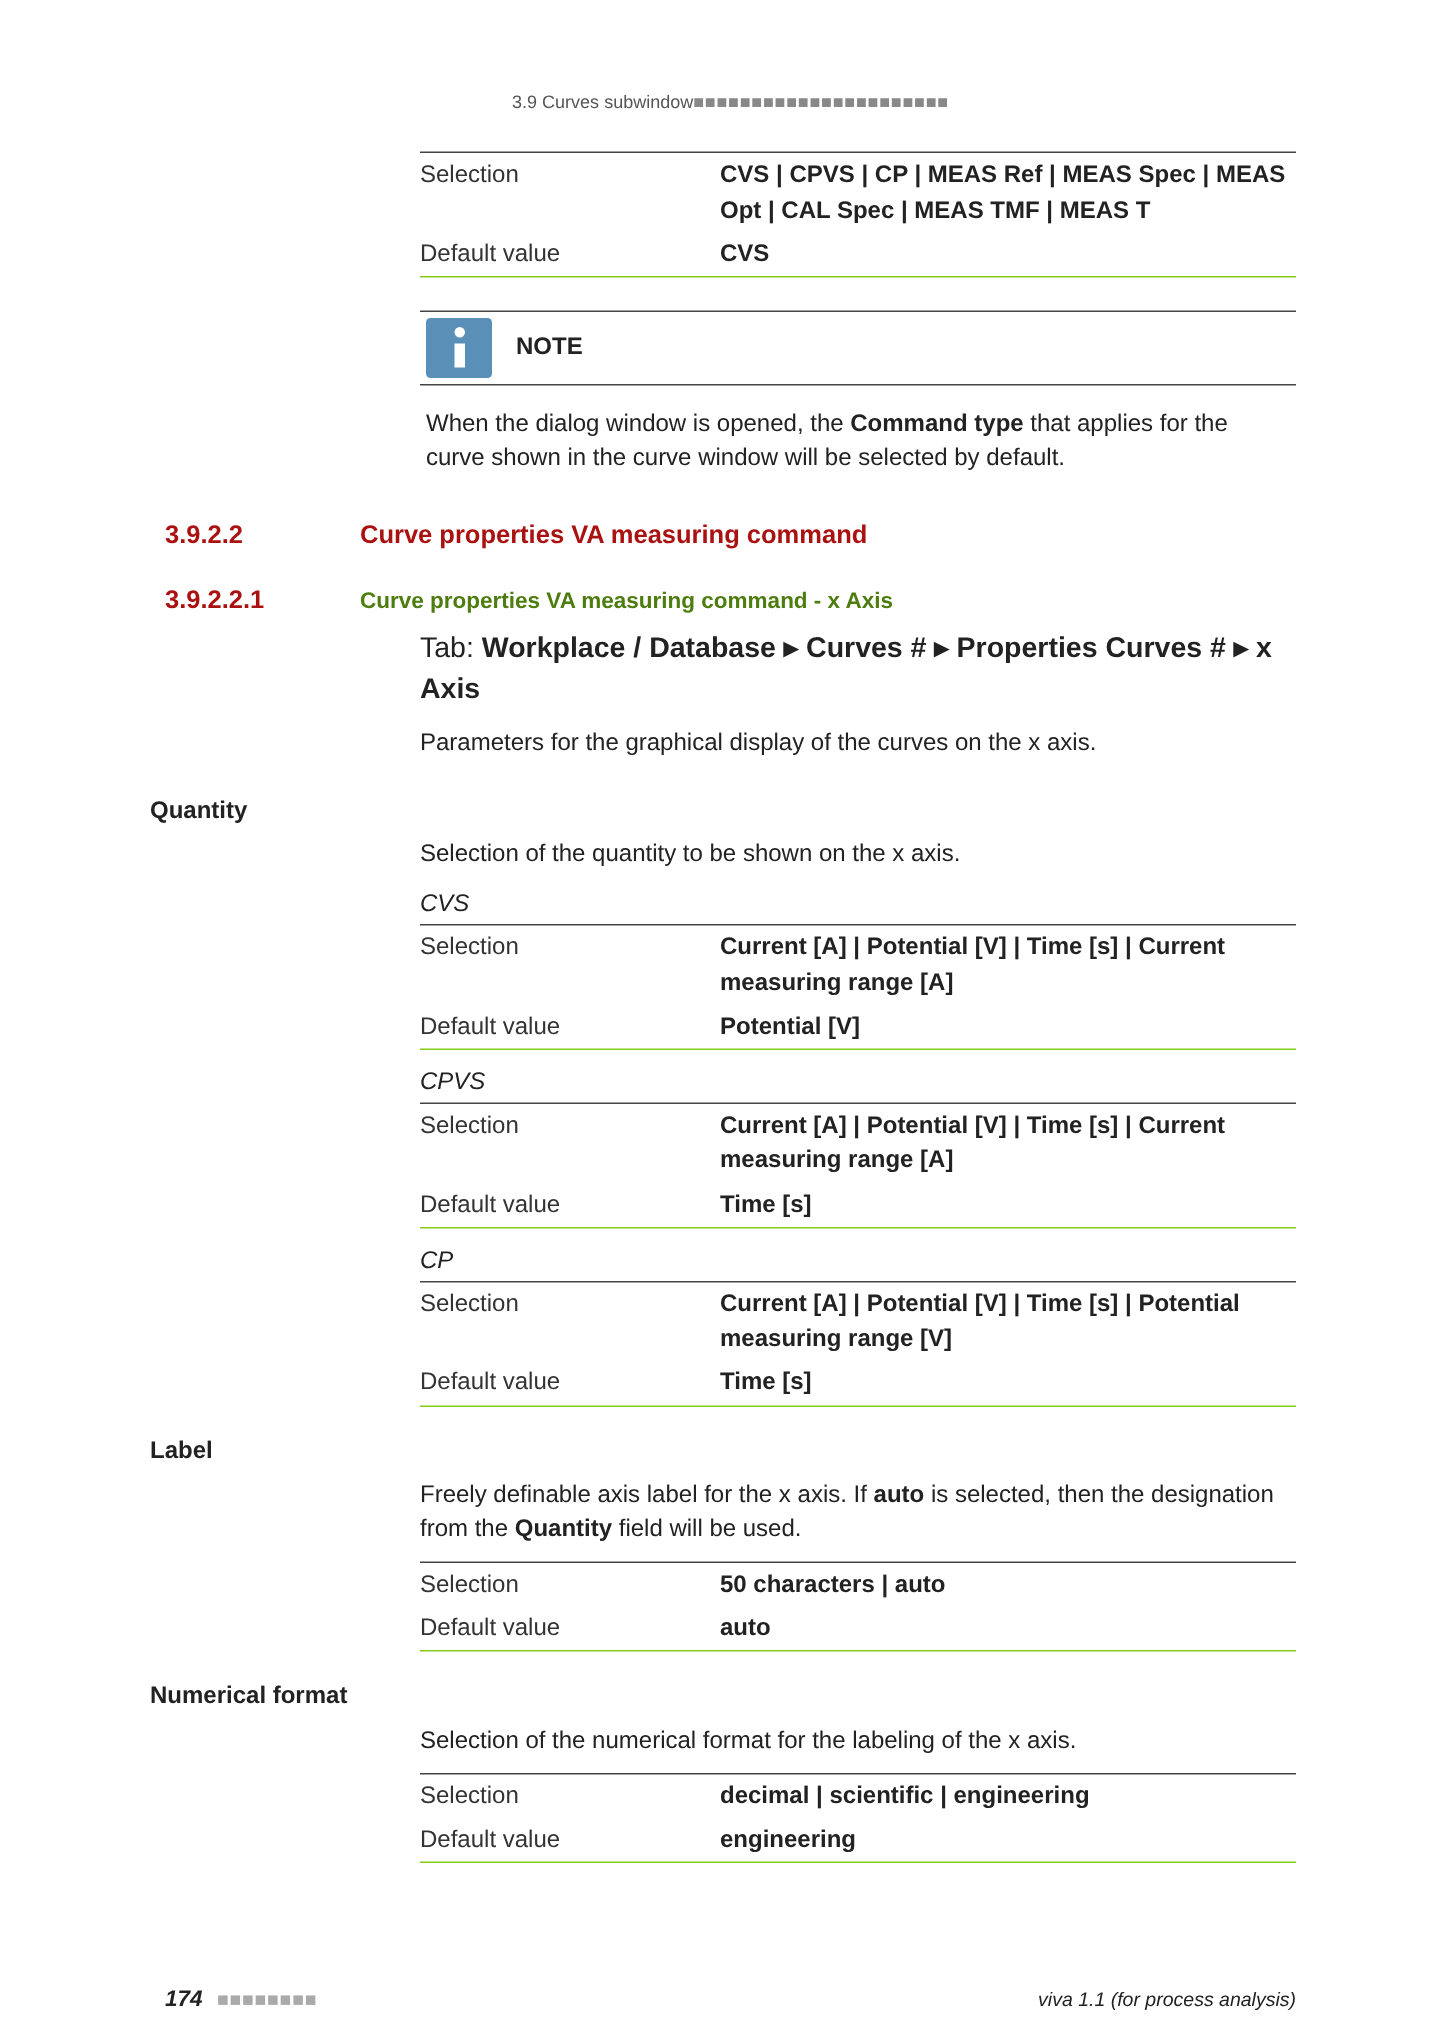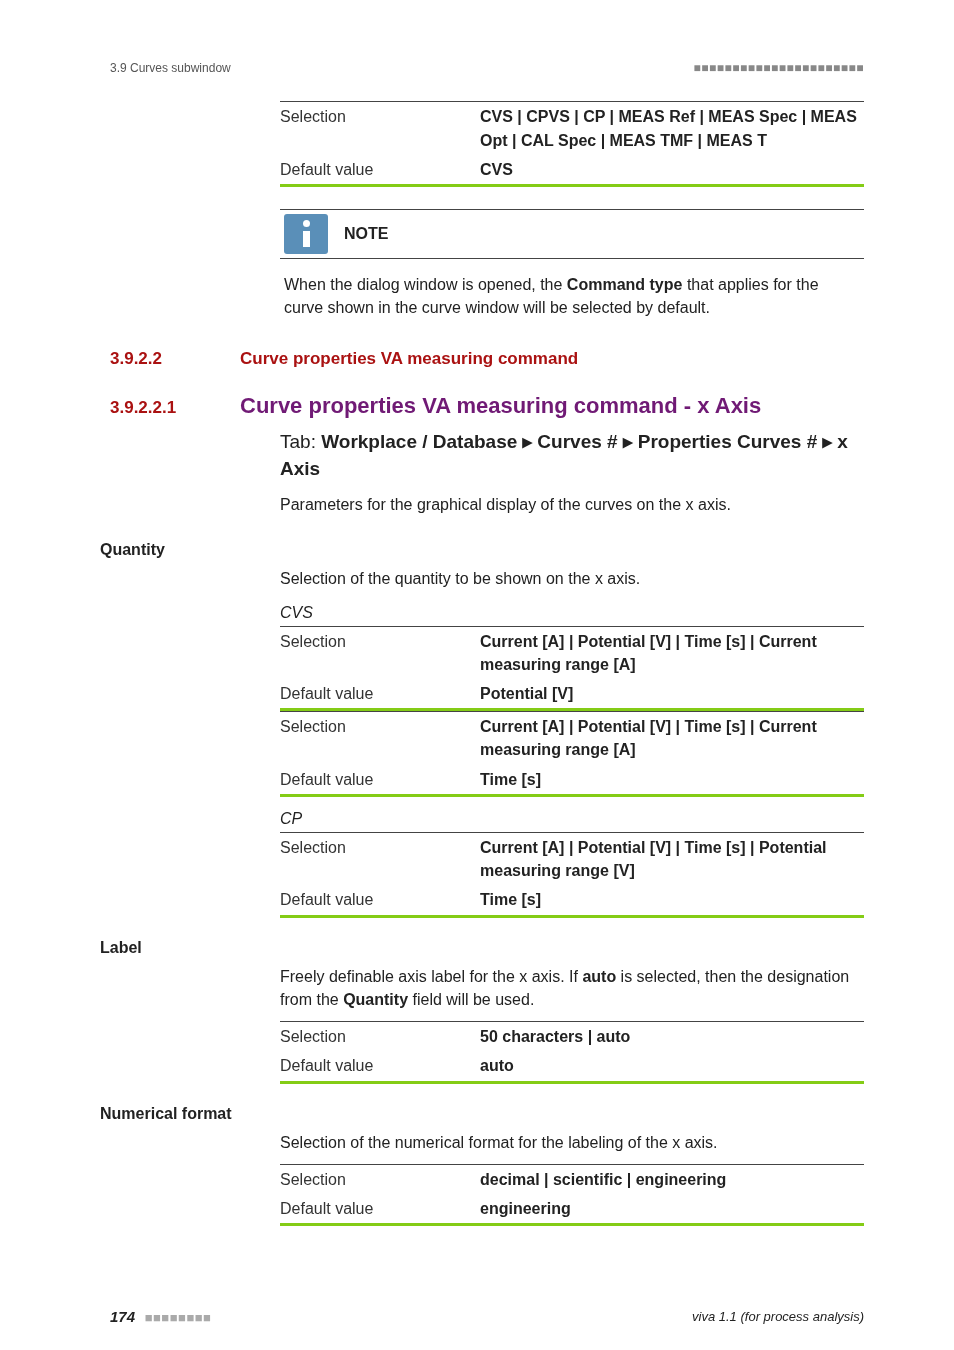--- a/index.html
+++ b/index.html
@@ -1,42 +1,42 @@
 <!DOCTYPE html>
 <html><head>
 <meta charset="utf-8">
 <style>
   * { box-sizing: border-box; margin: 0; padding: 0; }
   html, body { width: 954px; background: #fff; font-family: "Segoe UI", "Helvetica Neue", Arial, sans-serif; color: #222; }
   body { padding: 60px 90px 40px 110px; font-size: 16px; line-height: 1.45; }
 
-  .top-header { display: flex; justify-content: space-between; align-items: center; font-size: 12px; color: #555; margin-bottom: 24px; }
+  .top-header { display: flex; justify-content: center; align-items: center; font-size: 12px; color: #555; margin-bottom: 24px; }
   .top-header .dashes { letter-spacing: 0.5px; color: #888; }
 
   .indent-block { margin-left: 170px; }
 
-  .spec-table { width: 100%; border-top: 1px solid #444; border-bottom: 3px solid #84cc16; border-collapse: collapse; }
+  .spec-table { width: 100%; border-top: 1px solid #444; border-bottom: 1px solid #84cc16; border-collapse: collapse; }
   .spec-table td { padding: 3px 0; vertical-align: top; }
   .spec-table td.key { width: 200px; color: #333; }
   .spec-table td.val { font-weight: bold; }
 
   .note-box { margin-top: 22px; margin-bottom: 22px; }
   .note-head { display:flex; align-items:center; border-top: 1px solid #444; border-bottom: 1px solid #444; padding: 4px 4px; }
   .note-icon { width: 44px; height: 40px; margin-right: 16px; display:flex; align-items:center; justify-content:center; background:#5a8fb8; border-radius: 3px; }
   .note-icon-inner { width: 18px; height: 28px; position: relative; }
   .note-icon-inner::before { content:""; position:absolute; top:0; left:6px; width:7px; height:7px; border-radius:50%; background:#fff; }
   .note-icon-inner::after { content:""; position:absolute; top:11px; left:6px; width:7px; height:16px; background:#fff; }
   .note-title { font-weight: bold; font-size: 16px; }
   .note-body { padding: 14px 4px 6px 4px; font-size: 16px; }
 
   .section-row { display:flex; align-items:baseline; margin-top: 18px; margin-bottom: 6px; }
   .section-row.level1 .num { color: #aa1111; font-weight: bold; font-size: 17px; }
   .section-row.level1 .ttl { color: #aa1111; font-weight: bold; font-size: 17px; }
   .section-row.level2 .num { color: #aa1111; font-weight: bold; font-size: 17px; }
-  .section-row.level2 .ttl { color: #701a75; font-weight: bold; font-size: 22px; }
+  .section-row.level2 .ttl { color: #4d7c0f; font-weight: bold; font-size: 15px; }
   .section-row .num { width: 130px; flex: none; }
   .section-row .ttl {}
 
   .tab-line { margin-left: 170px; font-size: 19px; margin-top: 4px; }
   .intro { margin-left: 170px; margin-top: 10px; margin-bottom: 22px; font-size: 16px; }
 
   .param-block { margin-top: 18px; }
   .param-name { font-weight: bold; font-size: 16px; margin-bottom: 6px; margin-left: -10px; }
   .param-desc { margin-left: 170px; margin-bottom: 10px; }
 
@@ -110,20 +110,21 @@
         <td class="key">Selection</td>
         <td class="val">Current [A] | Potential [V] | Time [s] | Current measuring range [A]</td>
       </tr>
       <tr>
         <td class="key">Default value</td>
         <td class="val">Potential [V]</td>
       </tr>
     </tbody>
       </table>
 
+    <div class="sub-table-title">CPVS</div>
     <table class="spec-table">
       <tbody>
           <tr>
         <td class="key">Selection</td>
         <td class="val">Current [A] | Potential [V] | Time [s] | Current measuring range [A]</td>
       </tr>
       <tr>
         <td class="key">Default value</td>
         <td class="val">Time [s]</td>
       </tr>

